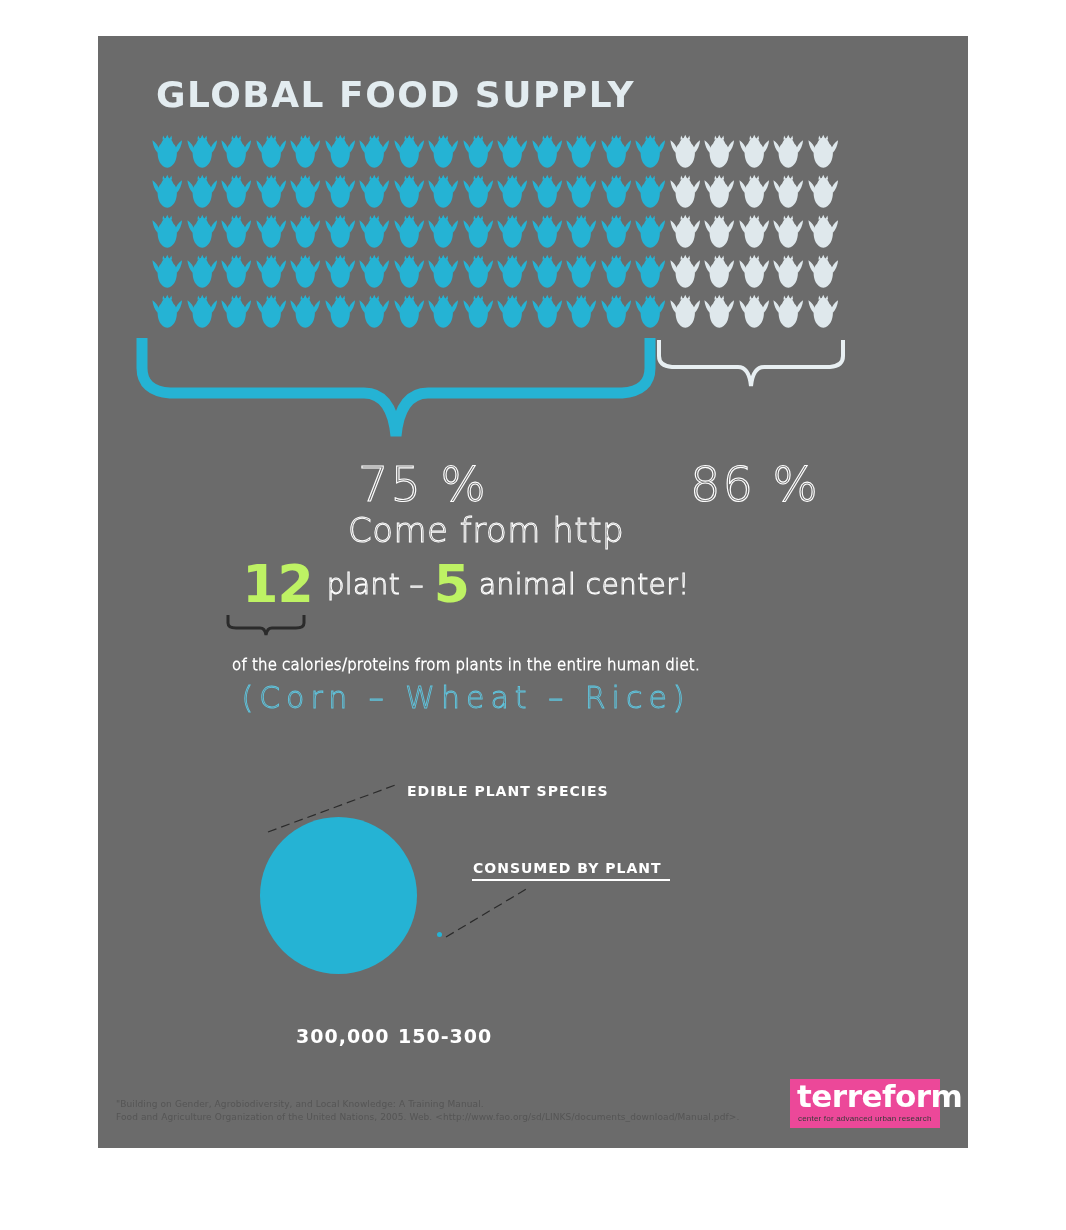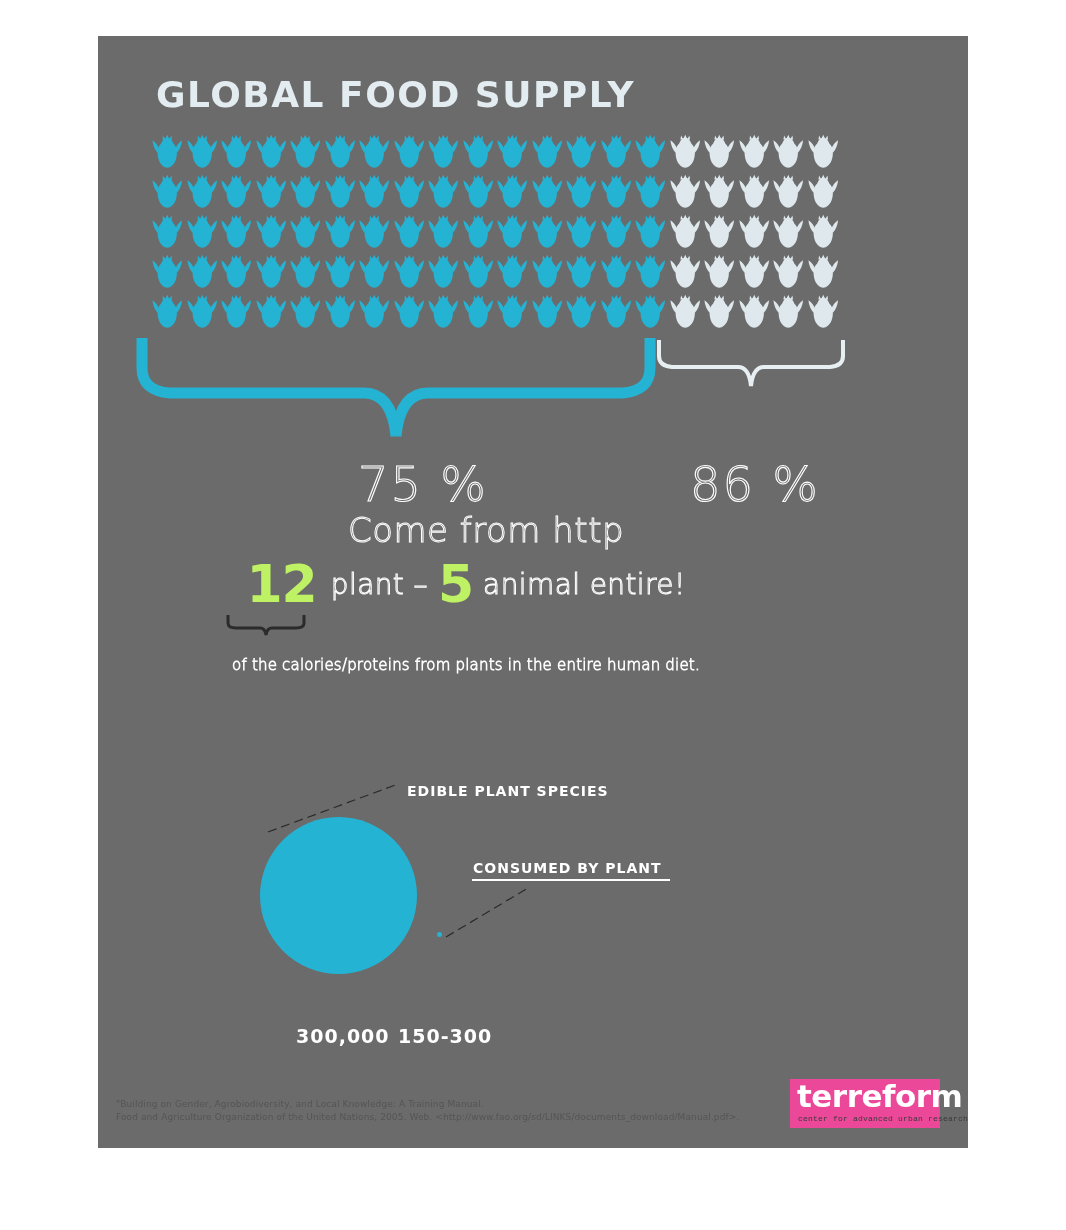--- a/index.html
+++ b/index.html
@@ -286,21 +286,21 @@
     font-size: 31px;
     font-weight: bold;
     color: #ffffff;
     letter-spacing: -0.5px;
     line-height: 33px;
   }
   #logo-tag {
     position: absolute;
     left: 8px;
     top: 35px;
-    font-family: Liberation Mono, monospace;
+    font-family: Liberation Sans, sans-serif;
     font-size: 8px;
     color: #3a3a3a;
     letter-spacing: 0.2px;
     white-space: nowrap;
   }
 </style>
 </head>
 <body>
 
 <div id="page">
@@ -818,29 +818,30 @@
     <svg id="brace-minor" viewBox="0 0 190 55" preserveAspectRatio="none">
       <path d="M3,2 L3,18 Q3,28 16,29 L82,29 Q93,29 95,48 Q97,29 108,29 L174,29 Q187,28 187,18 L187,2" fill="none" stroke="#e8eff2" stroke-width="4" stroke-linecap="butt"></path>
     </svg>
 
     <div class="pct" id="pct-major">75 %</div>
     <div class="pct" id="pct-minor">86 %</div>
 
     <div id="come-from-only">Come from http</div>
 
     <div id="species-line">
-      <span class="big-cyan-num">12</span><span class="species-text" style="margin-left:14px;">plant –</span><span class="big-cyan-num" style="margin-left:10px;">5</span><span class="species-text" style="margin-left:10px;">animal entire!</span>
+      <span class="big-cyan-num">12</span><span class="species-text" style="margin-left:14px;">plant –</span><span class="big-cyan-num" style="margin-left:10px;">5</span><span class="species-text" style="margin-left:10px;">animal center!</span>
     </div>
 
     <svg id="brace-twelve" viewBox="0 0 82 22" preserveAspectRatio="none">
       <path d="M3,1 L3,9 Q3,14 11,14 L35,14 Q40,14 41,21 Q42,14 47,14 L71,14 Q79,14 79,9 L79,1" fill="none" stroke="#2b2b2b" stroke-width="3" stroke-linecap="butt"></path>
     </svg>
 
 
     <div id="ofwhich-2">of the calories/proteins from plants in the entire human diet.</div>
+    <div id="crops-line">(Corn – Wheat – Rice)</div>
 
     <div id="big-circle"></div>
     <div id="tiny-circle"></div>
 
     <svg id="leaders" viewBox="0 0 870 260">
       <line x1="170" y1="96" x2="300" y2="48" stroke="#2b2b2b" stroke-width="1.2" stroke-dasharray="9,5"></line>
       <line x1="348" y1="201" x2="430" y2="152" stroke="#2b2b2b" stroke-width="1.2" stroke-dasharray="9,5"></line>
     </svg>
 
     <div class="callout-label" id="label-edible">EDIBLE PLANT SPECIES</div>

